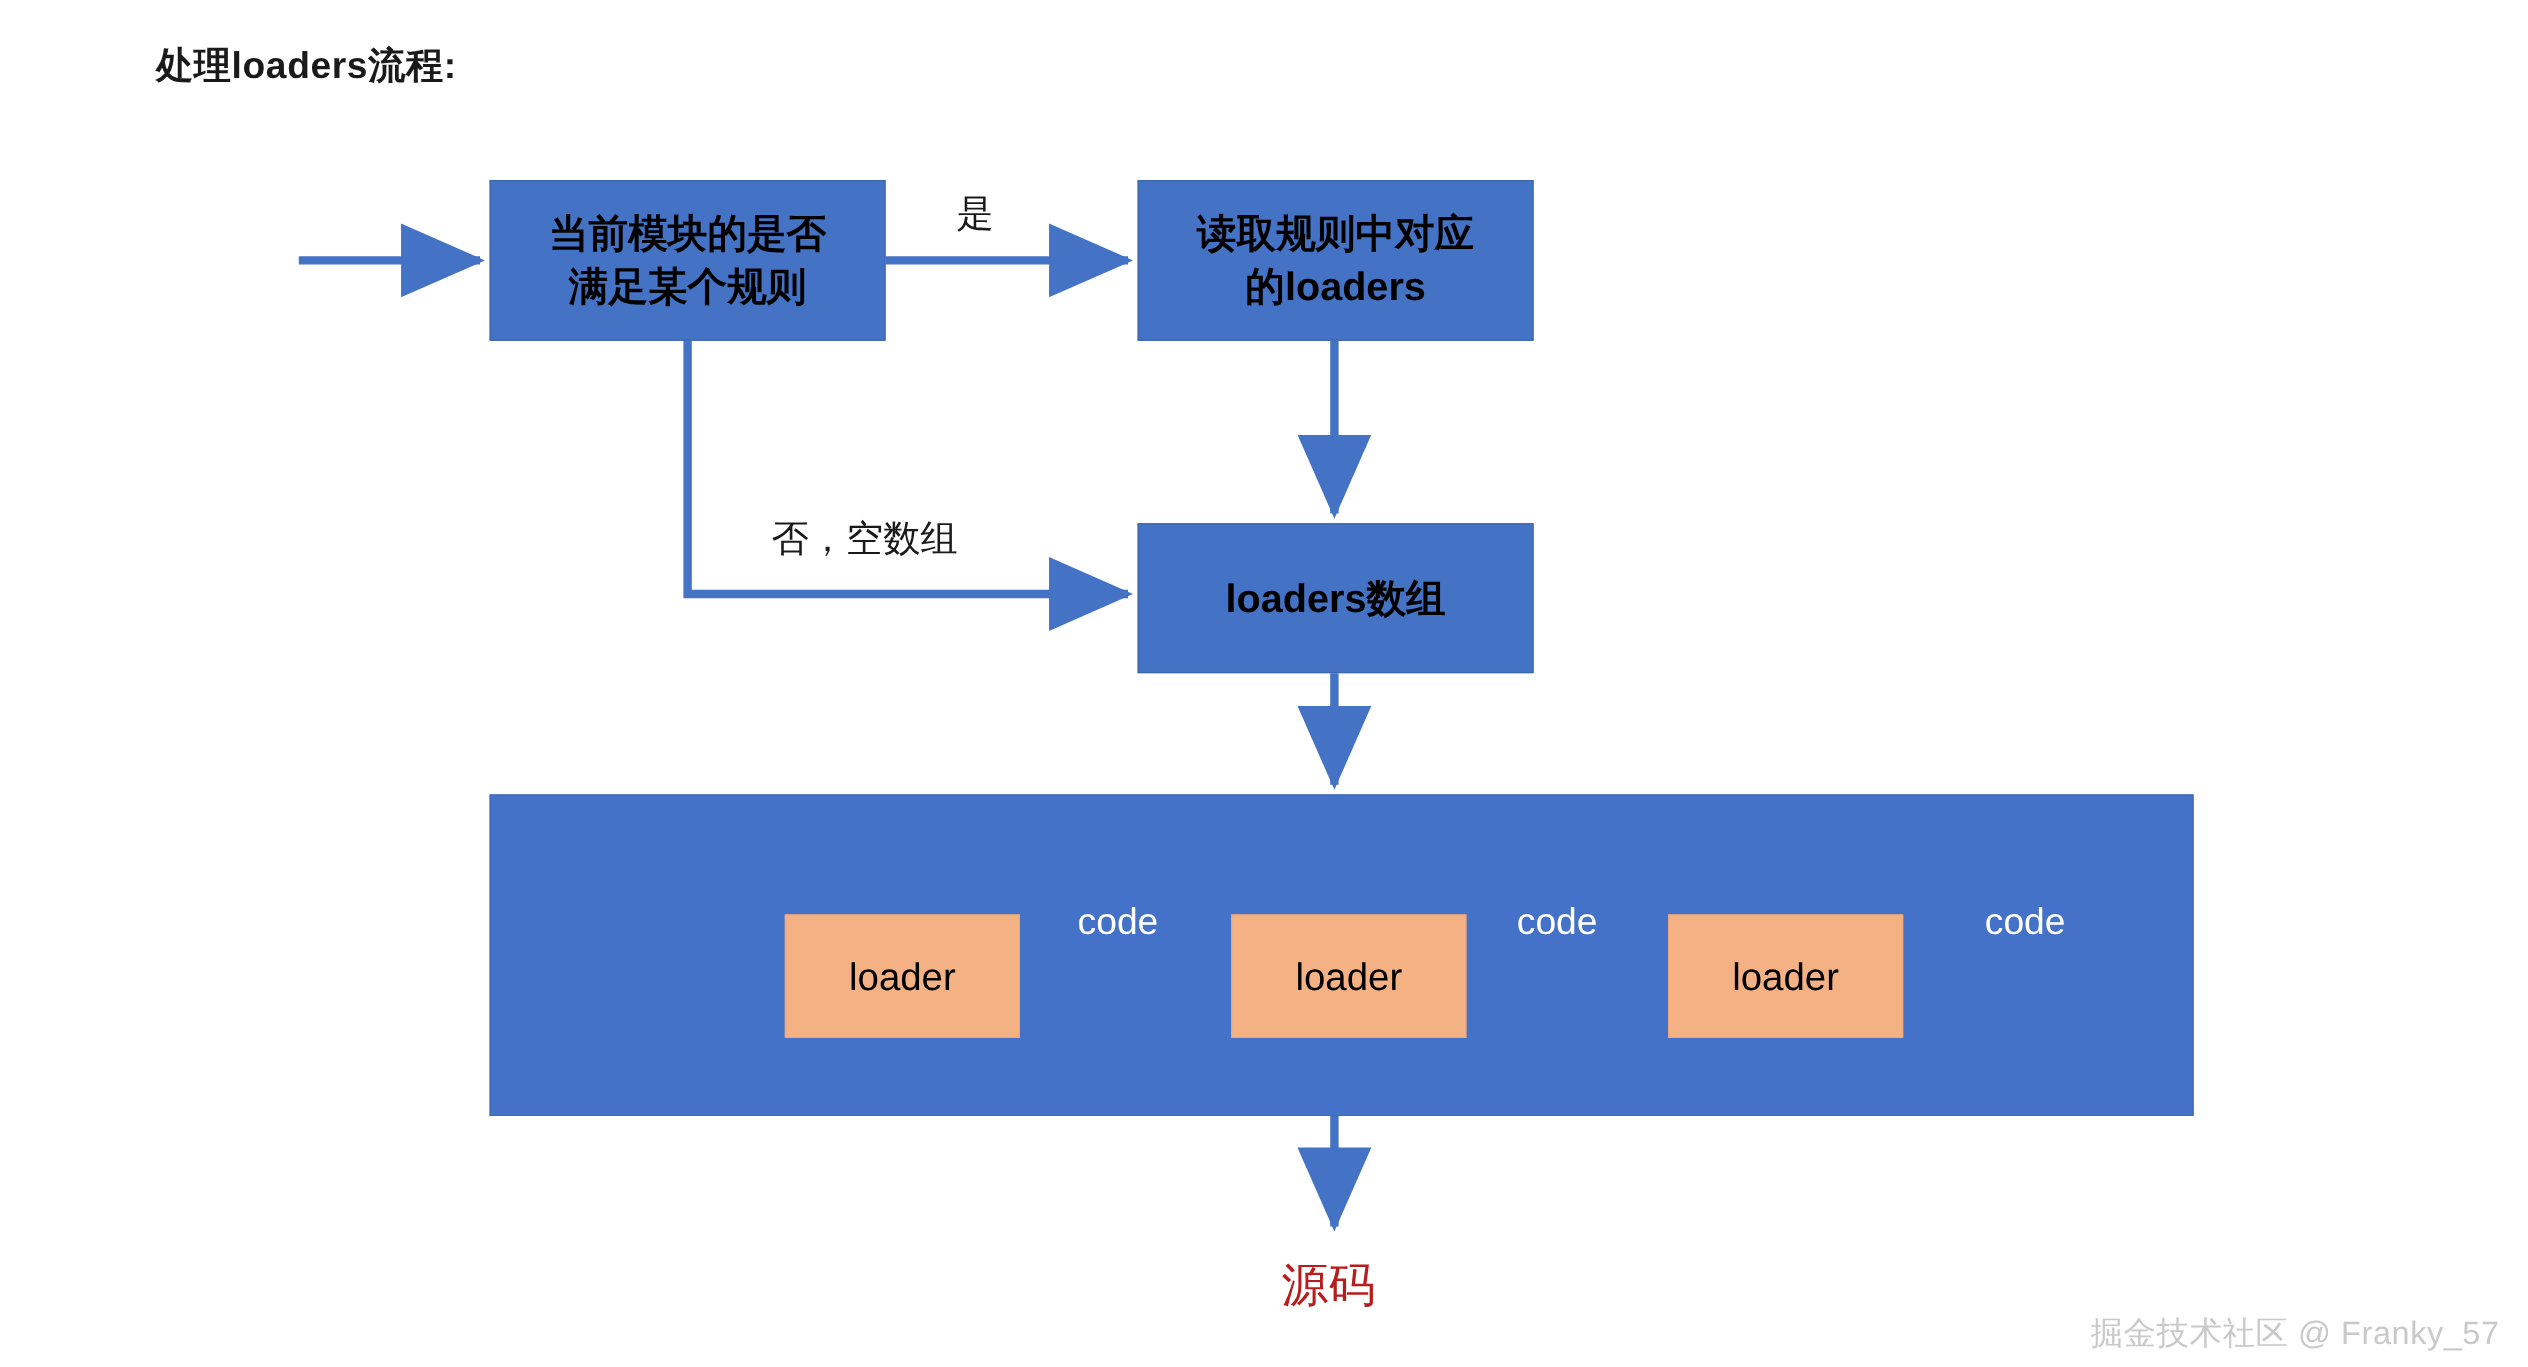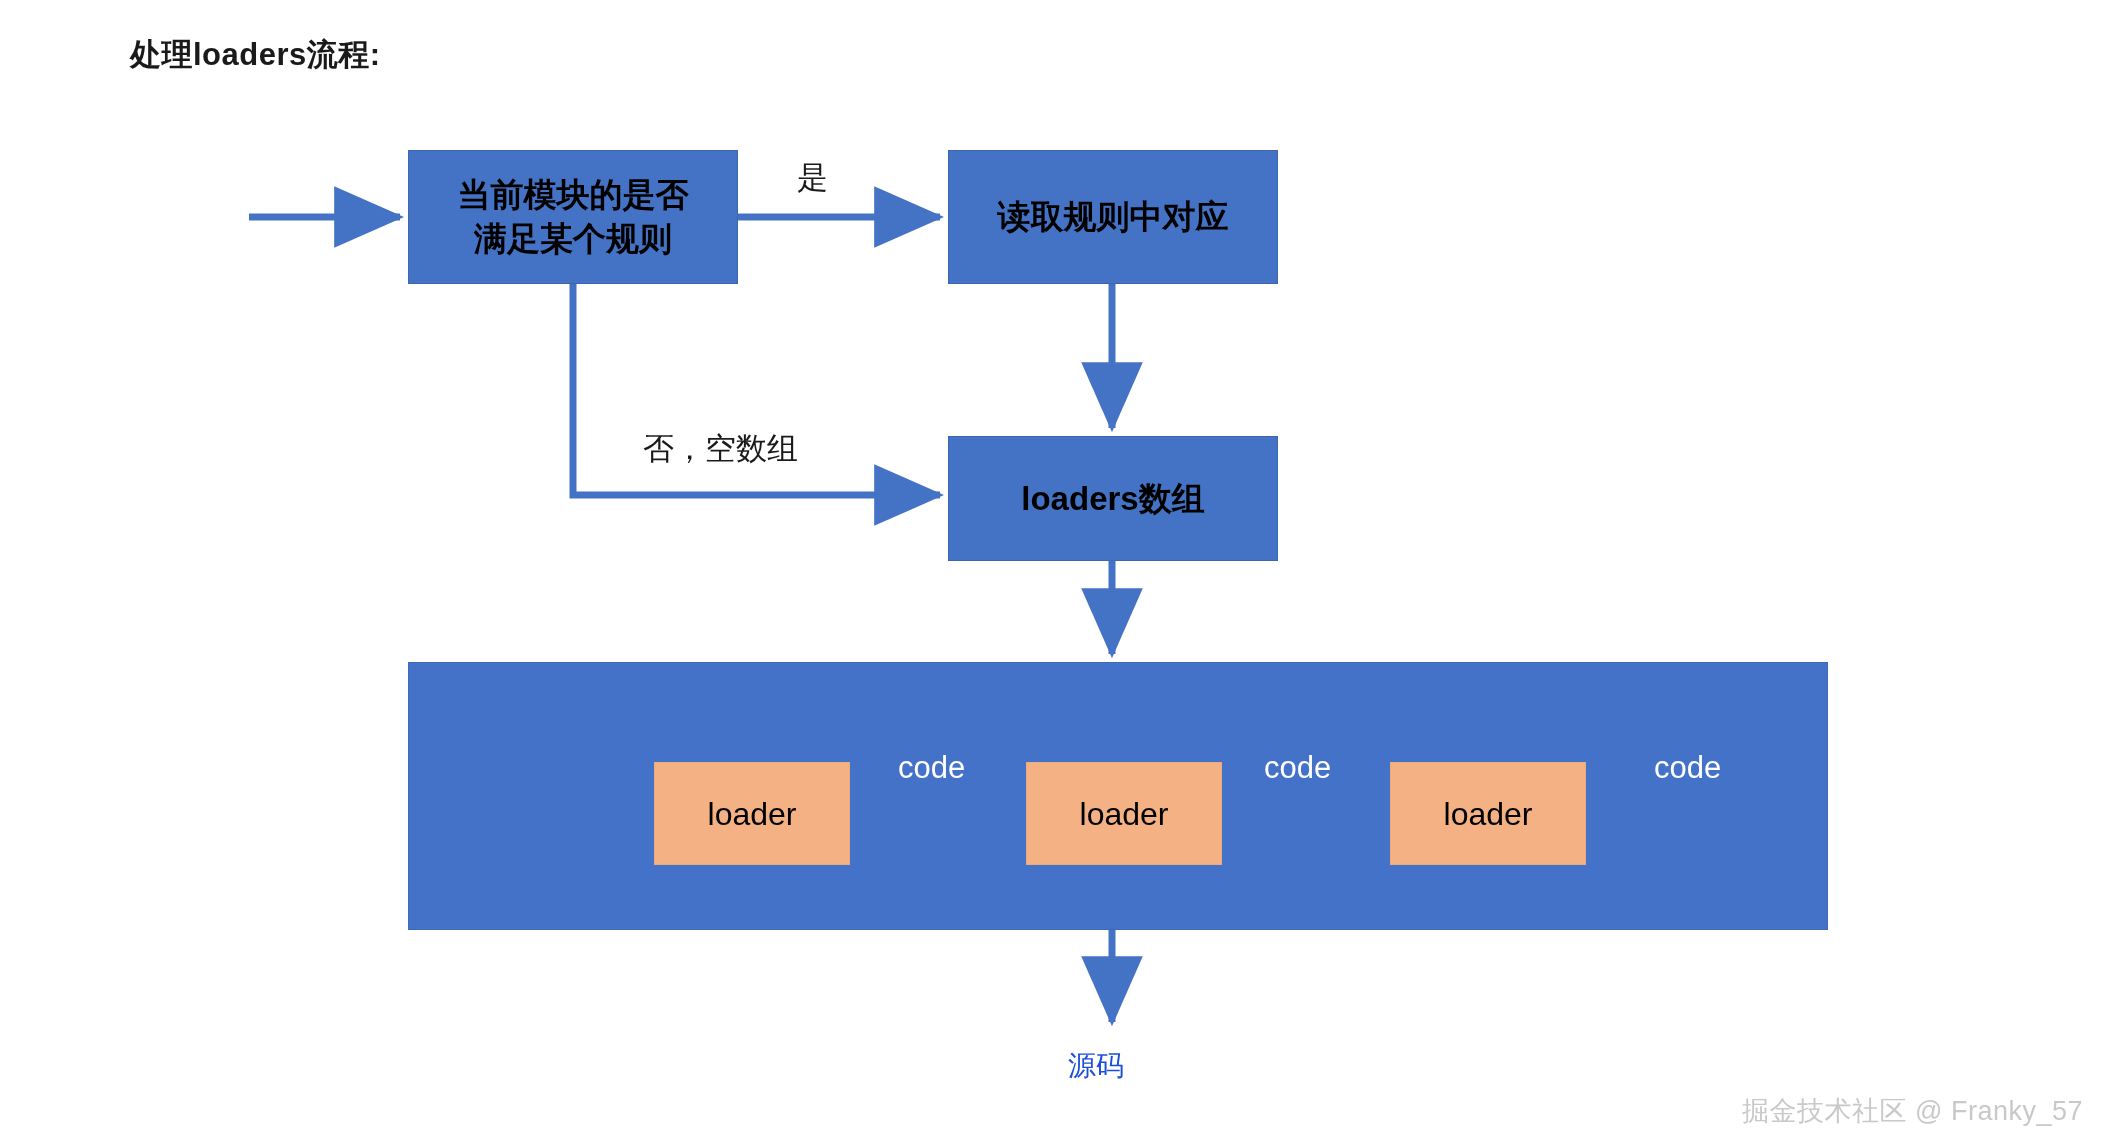--- a/index.html
+++ b/index.html
@@ -106,22 +106,22 @@
     line-height: 1;
   }
   #code-1 { left: 898px;  top: 740px; }
   #code-2 { left: 1264px; top: 740px; }
   #code-3 { left: 1654px; top: 740px; }
 
   #label-source {
     position: absolute;
     left: 1068px;
     top: 1040px;
-    font-size: 28px;
-    color: #1d4ed8;
+    font-size: 39px;
+    color: #b91c1c;
     white-space: nowrap;
     line-height: 1;
   }
 
   
   #watermark {
     position: absolute;
     right: 24px;
     bottom: 22px;
     font-size: 27px;
@@ -177,20 +177,21 @@
   <div class="flow-box" id="box-condition">
     <div class="lines">
       <div>当前模块的是否</div>
       <div>满足某个规则</div>
     </div>
   </div>
 
   <div class="flow-box" id="box-read">
     <div class="lines">
       <div>读取规则中对应</div>
+      <div>的loaders</div>
     </div>
   </div>
 
   <div class="flow-box" id="box-array">
     <div class="lines">
       <div>loaders数组</div>
     </div>
   </div>
 
   <div id="loader-panel"></div>

